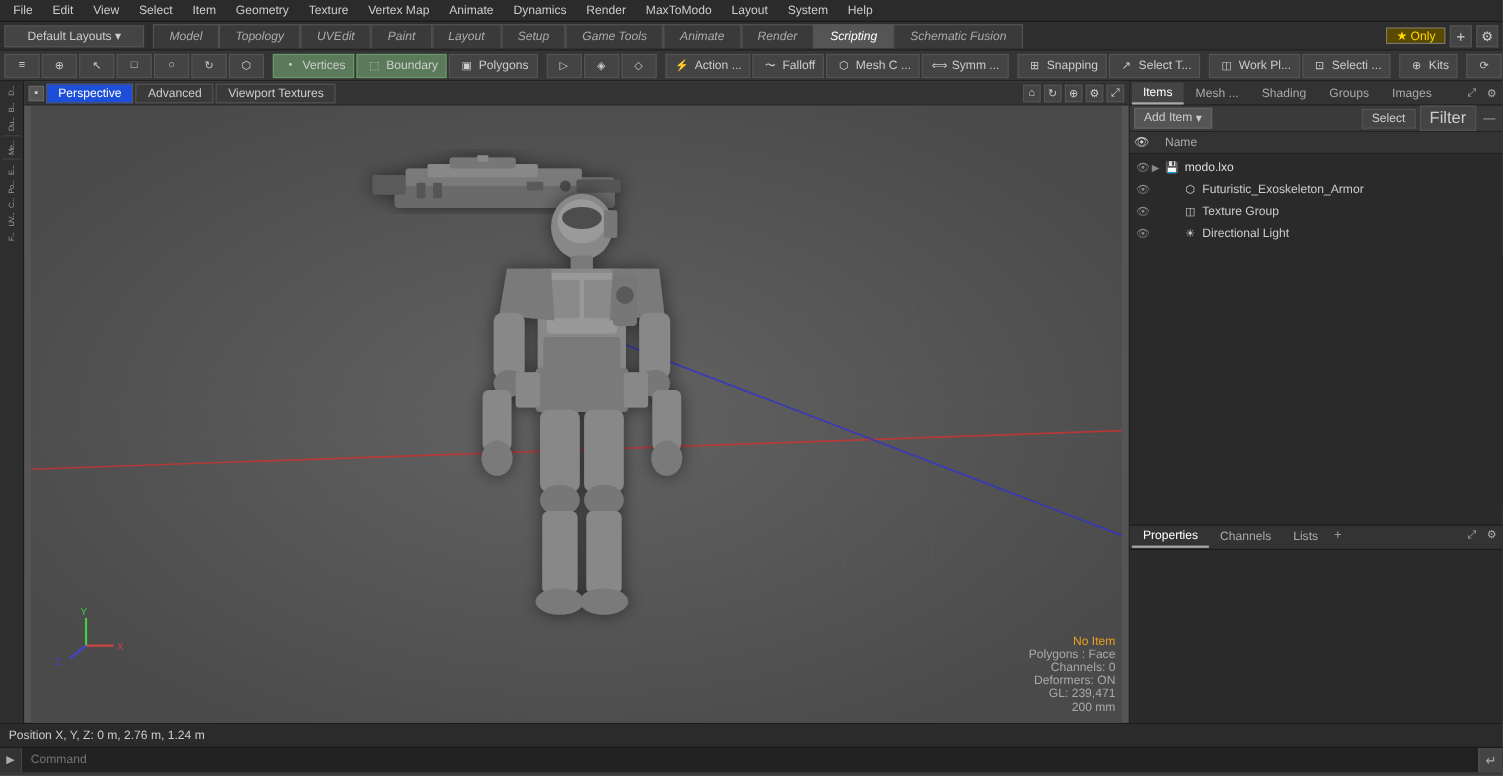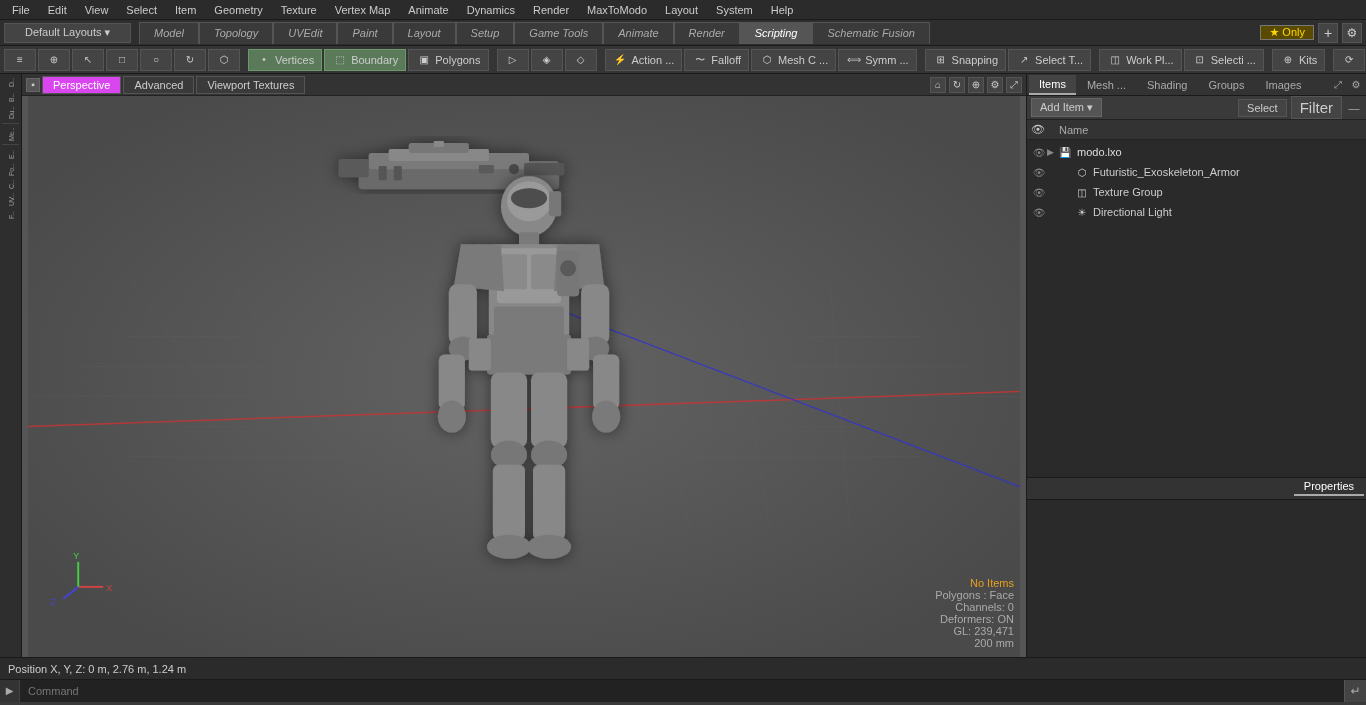--- a/index.html
+++ b/index.html
@@ -216,21 +216,21 @@
       padding: 2px 10px;
       font-size: 11px;
       color: #ccc;
       background: #3a3a3a;
       border: 1px solid #555;
       cursor: pointer;
       height: 18px;
       display: flex;
       align-items: center;
     }
-    .vp-tab.active { background: #d946ef; color: #fff; }
+    .vp-tab.active { background: #1d4ed8; color: #fff; }
     .vp-icons {
       margin-left: auto;
       display: flex;
       gap: 3px;
       align-items: center;
     }
     .vp-icon {
       width: 16px;
       height: 16px;
       background: #444;
@@ -413,26 +413,25 @@
     
     #props-panel {
       height: 180px;
       border-top: 1px solid #1a1a1a;
       background: #2e2e2e;
       display: flex;
       flex-direction: column;
     }
     #props-tabs {
       display: flex;
-      align-items: flex-end;
+      align-items: flex-start;
       height: 22px;
       background: #333;
       border-bottom: 1px solid #1a1a1a;
       padding: 0 2px;
-      flex-direction: column;
     }
     .props-tab {
       padding: 2px 10px;
       font-size: 11px;
       color: #aaa;
       cursor: pointer;
       height: 20px;
       display: flex;
       align-items: center;
     }
@@ -793,21 +792,21 @@
           <line x1="0" y1="0" x2="25" y2="0" stroke="#cc4444" stroke-width="2"></line>
           <line x1="0" y1="0" x2="0" y2="-25" stroke="#44cc44" stroke-width="2"></line>
           <line x1="0" y1="0" x2="-15" y2="12" stroke="#4444cc" stroke-width="2"></line>
           <text x="28" y="4" fill="#cc4444" font-size="9">X</text>
           <text x="-5" y="-28" fill="#44cc44" font-size="9">Y</text>
           <text x="-28" y="18" fill="#4444cc" font-size="9">Z</text>
         </g>
       </svg>
 
       <div class="viewport-info">
-        <div class="no-items">No Items</div>
+        <div class="no-items">No Item</div>
         <div class="info-line">Polygons : Face</div>
         <div class="info-line">Channels: 0</div>
         <div class="info-line">Deformers: ON</div>
         <div class="info-line">GL: 239,471</div>
         <div class="info-line">200 mm</div>
       </div>
     </div>
   </div>
 
   <div id="right-panel">

